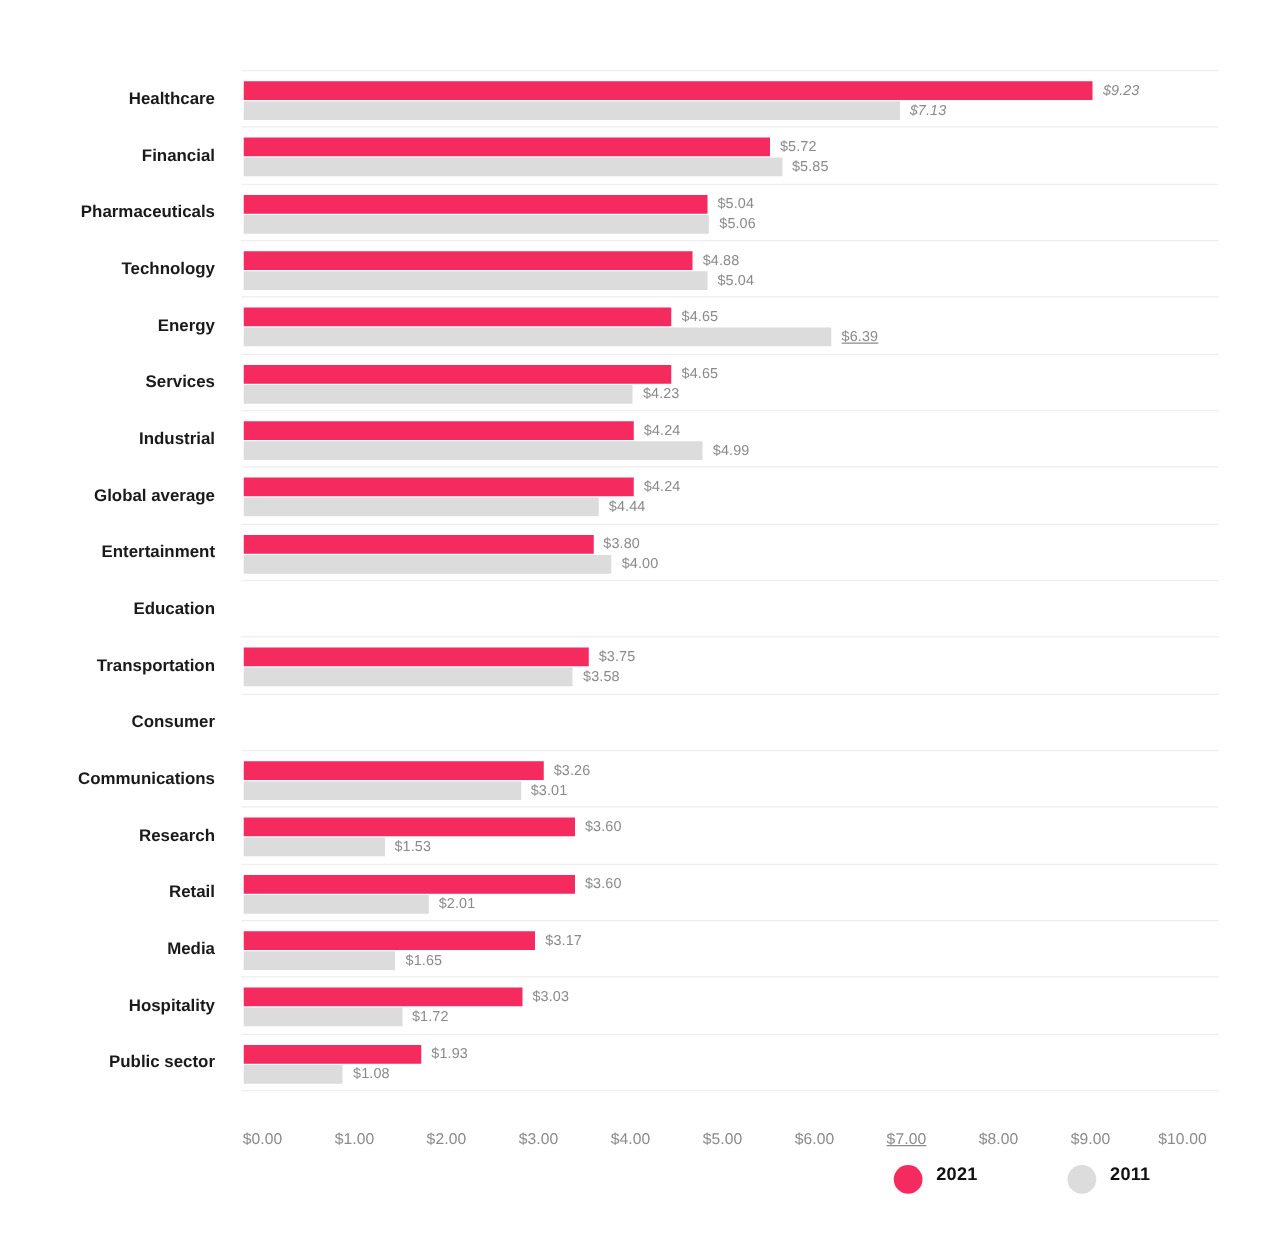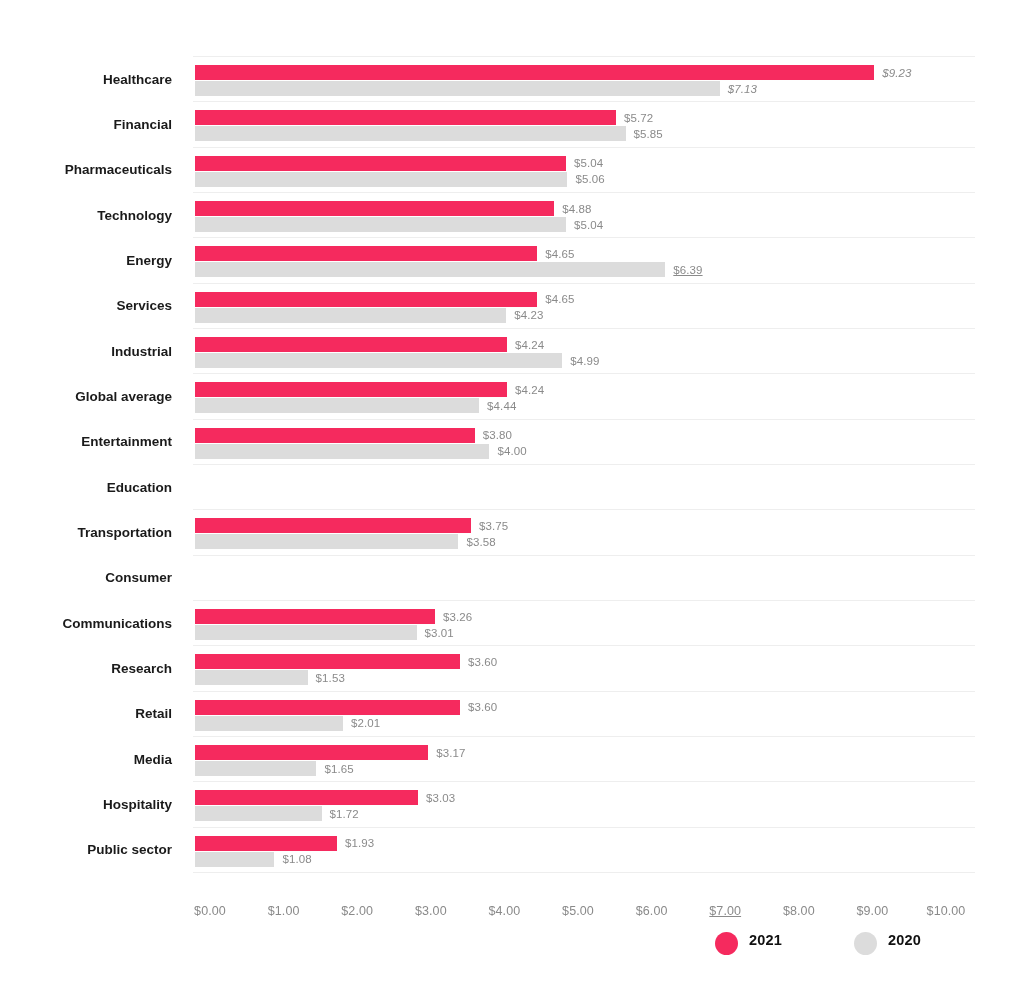--- a/index.html
+++ b/index.html
@@ -357,17 +357,17 @@
       <div class="tick-label" style="left: 759px;">$10.00</div>
     </div>
 
   <div id="legend">
       <div class="legend-item">
         <span class="legend-dot" style="background: rgb(245, 42, 94);"></span>
         <span class="legend-text">2021</span>
       </div>
       <div class="legend-item">
         <span class="legend-dot" style="background: rgb(220, 220, 220);"></span>
-        <span class="legend-text">2020</span>
+        <span class="legend-text">2011</span>
       </div>
     </div>
 
 </div>
 
 </body></html>

